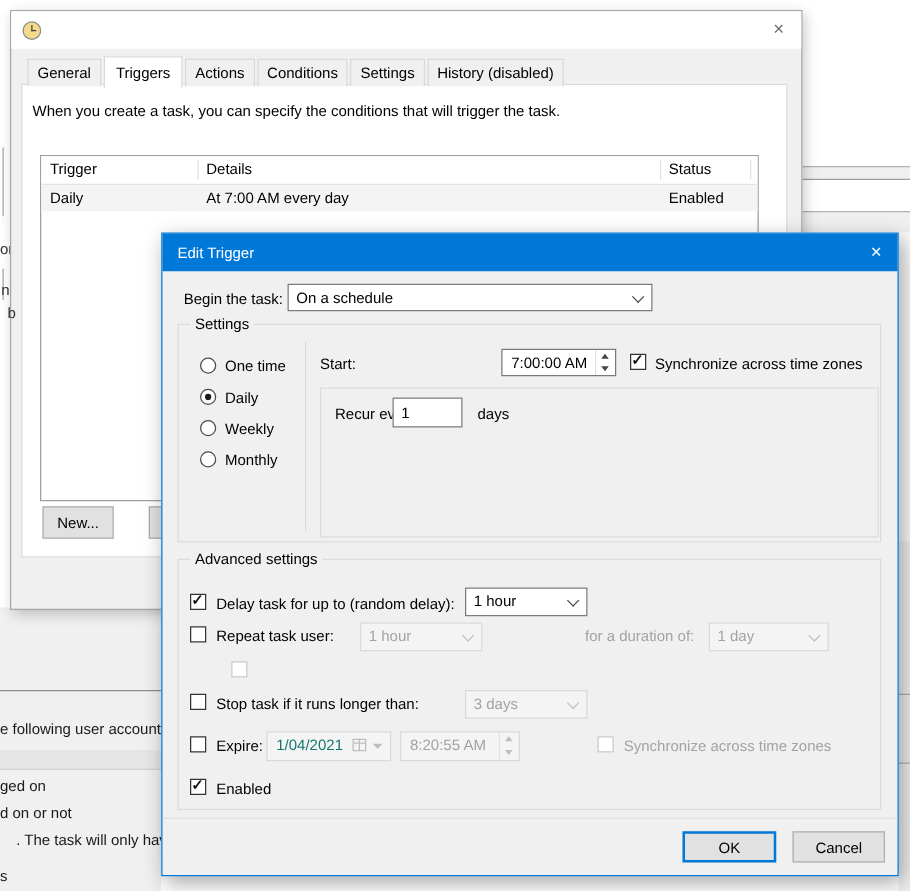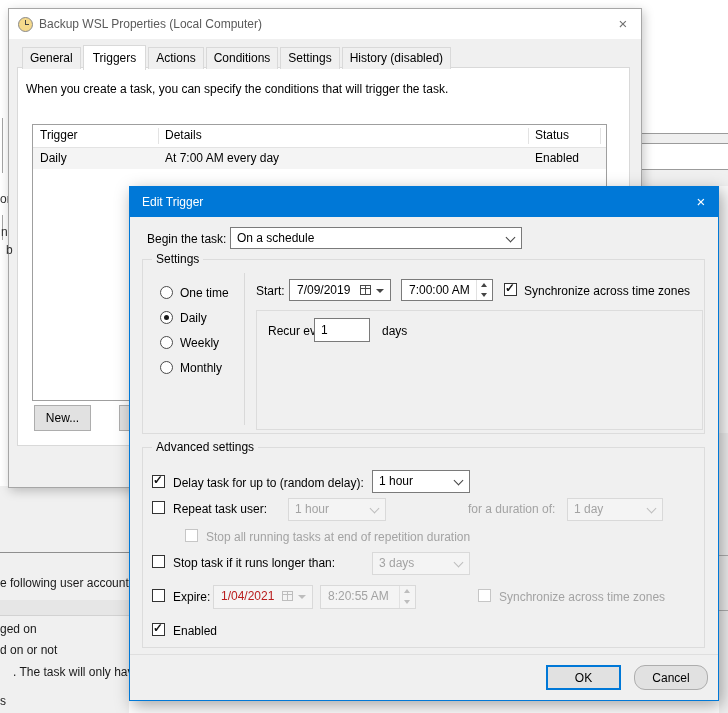--- a/index.html
+++ b/index.html
@@ -83,31 +83,31 @@
   .spin.dis .tri-dn{border-top-color:#bdbdbd;}
 
   .dcombo{position:absolute;background:#fff;border:1px solid #7a7a7a;box-sizing:border-box;}
   .dcombo .txt{position:absolute;left:7px;top:3px;white-space:nowrap;}
   .cal{position:absolute;right:19px;top:5px;width:11px;height:10px;border:1px solid #4a4a4a;box-sizing:border-box;}
   .cal::before{content:"";position:absolute;left:0;right:0;top:2px;height:1px;background:#4a4a4a;}
   .cal::after{content:"";position:absolute;left:4px;top:0;bottom:0;width:1px;background:#4a4a4a;}
   .dtri{position:absolute;right:6px;top:9px;width:0;height:0;border-left:4px solid transparent;
         border-right:4px solid transparent;border-top:4px solid #444;}
   .dcombo.dis{background:#f4f4f4;border-color:#d9d9d9;}
-  .dcombo.dis .txt{color:#b91c1c;}
+  .dcombo.dis .txt{color:#0f766e;}
   .dcombo.dis .cal{border-color:#bdbdbd;}
   .dcombo.dis .cal::before{background:#bdbdbd;}
   .dcombo.dis .cal::after{background:#bdbdbd;}
   .dcombo.dis .dtri{border-top-color:#bdbdbd;}
 
   .inp{position:absolute;background:#fff;border:1px solid #7a7a7a;box-sizing:border-box;}
   .inp .txt{position:absolute;left:6px;top:4px;}
 
   .okbtn{border:2px solid #0078d7;line-height:21px;}
-  .cbtn{line-height:23px;border-radius:11px;}
+  .cbtn{line-height:23px;}
 </style>
 </head>
 <body>
 
 <div id="screen">
 
   <div class="hline" style="left:641px;top:133px;width:87px;"></div>
   <div class="abs" style="left:641px;top:134px;width:87px;height:9px;background:#efefef;"></div>
   <div class="hline" style="left:641px;top:143px;width:87px;"></div>
   <div class="hline" style="left:641px;top:169px;width:87px;"></div>
@@ -129,21 +129,20 @@
     <div class="abs" style="left:0;top:114px;width:129px;height:15px;background:#e6e6e6;border-bottom:1px solid #d2d2d2;"></div>
     <div class="lab" style="left:0;top:136px;color:#1a1a1a;">ged on</div>
     <div class="lab" style="left:0;top:157px;color:#1a1a1a;">d on or not</div>
     <div class="lab" style="left:0;top:179px;color:#1a1a1a;padding-left:13px;">. The task will only have</div>
     <div class="lab" style="left:0;top:208px;color:#1a1a1a;">s</div>
   </div>
 
   <div id="propwin">
     <div class="titlebar">
       <span class="clock"></span>
-      <span class="wtitle">Backup WSL Properties (Local Computer)</span>
       <span class="xbtn" style="right:9px;top:6px;">×</span>
     </div>
 
     <div class="tabrow">
       <div class="tab">General</div>
       <div class="tab sel">Triggers</div>
       <div class="tab">Actions</div>
       <div class="tab">Conditions</div>
       <div class="tab">Settings</div>
       <div class="tab">History (disabled)</div>
@@ -193,25 +192,20 @@
       <span class="rad on" style="left:17px;top:51px;"></span>
       <span class="lab" style="left:37px;top:51px;">Daily</span>
       <span class="rad" style="left:17px;top:76px;"></span>
       <span class="lab" style="left:37px;top:76px;">Weekly</span>
       <span class="rad" style="left:17px;top:101px;"></span>
       <span class="lab" style="left:37px;top:101px;">Monthly</span>
 
       <div class="abs" style="left:101px;top:13px;width:1px;height:152px;background:#d9d9d9;"></div>
 
       <span class="lab" style="left:113px;top:24px;">Start:</span>
-      <div class="dcombo" style="left:146px;top:19px;width:102px;height:22px;">
-        <span class="txt">7/09/2019</span>
-        <span class="cal"></span>
-        <span class="dtri"></span>
-      </div>
       <div class="spin" style="left:258px;top:19px;width:92px;height:22px;">
         <span class="txt">7:00:00 AM</span>
         <span class="btns">
           <span class="sb up">
               <i class="tri-up"></i>
             </span>
           <span class="sb dn">
               <i class="tri-dn"></i>
             </span>
         </span>
@@ -248,21 +242,20 @@
         <span class="txt">1 hour</span>
         <span class="chev"></span>
       </div>
       <span class="lab gray" style="left:325px;top:54px;">for a duration of:</span>
       <div class="combo dis" style="left:424px;top:50px;width:96px;height:23px;">
         <span class="txt">1 day</span>
         <span class="chev"></span>
       </div>
 
       <span class="cb dis" style="left:42px;top:81px;"></span>
-      <span class="lab gray" style="left:63px;top:82px;">Stop all running tasks at end of repetition duration</span>
 
       <span class="cb" style="left:9px;top:107px;"></span>
       <span class="lab" style="left:30px;top:108px;">Stop task if it runs longer than:</span>
       <div class="combo dis" style="left:229px;top:104px;width:98px;height:23px;">
         <span class="txt">3 days</span>
         <span class="chev"></span>
       </div>
 
       <span class="cb" style="left:9px;top:141px;"></span>
       <span class="lab" style="left:30px;top:142px;">Expire:</span>

